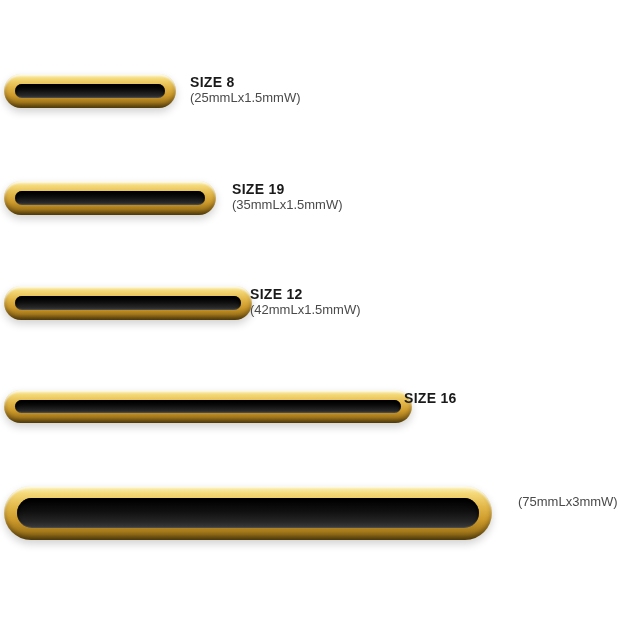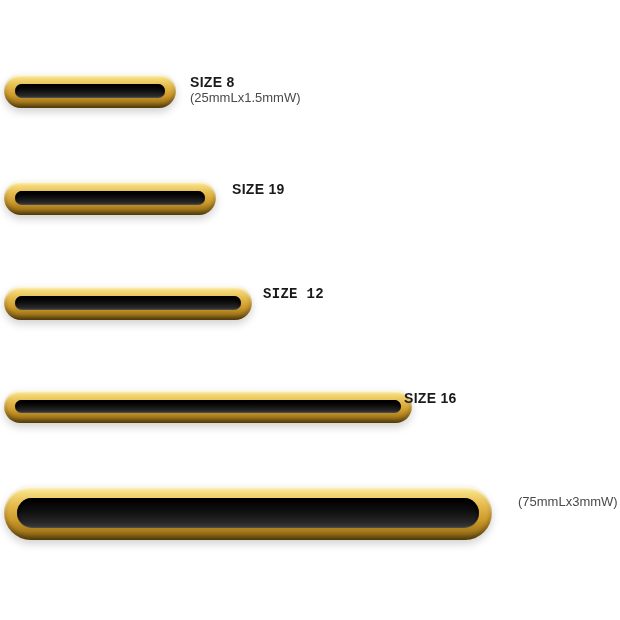--- a/index.html
+++ b/index.html
@@ -74,21 +74,21 @@
   .r1 { top: 74px;  }
   .r1 .bar { width: 172px; height: 34px; }
   .r1 .label { left: 190px; }
 
   .r2 { top: 181px; }
   .r2 .bar { width: 212px; height: 34px; }
   .r2 .label { left: 232px; }
 
   .r3 { top: 286px; }
   .r3 .bar { width: 248px; height: 34px; }
-  .r3 .label { left: 263px; font-family: Liberation Mono, monospace; }
+  .r3 .label { left: 250px; }
 
   .r4 { top: 390px; }
   .r4 .bar { width: 408px; height: 33px; }
   .r4 .label { left: 404px; }
 
   .r5 { top: 486px; }
   .r5 .bar { width: 488px; height: 54px; }
   .r5 .label { left: 518px; top: 8px; }
 </style>
 </head>
@@ -105,29 +105,31 @@
       <div class="dims">(25mmLx1.5mmW)</div>
     </div>
   </div>
 
   <div class="row r2">
     <div class="bar thin">
       <div class="slot"></div>
     </div>
     <div class="label">
       <div class="size-label">SIZE 19</div>
+      <div class="dims">(35mmLx1.5mmW)</div>
     </div>
   </div>
 
   <div class="row r3">
     <div class="bar thin">
       <div class="slot"></div>
     </div>
     <div class="label">
       <div class="size-label">SIZE 12</div>
+      <div class="dims">(42mmLx1.5mmW)</div>
     </div>
   </div>
 
   <div class="row r4">
     <div class="bar thin">
       <div class="slot"></div>
     </div>
     <div class="label">
       <div class="size-label">SIZE 16</div>
     </div>

